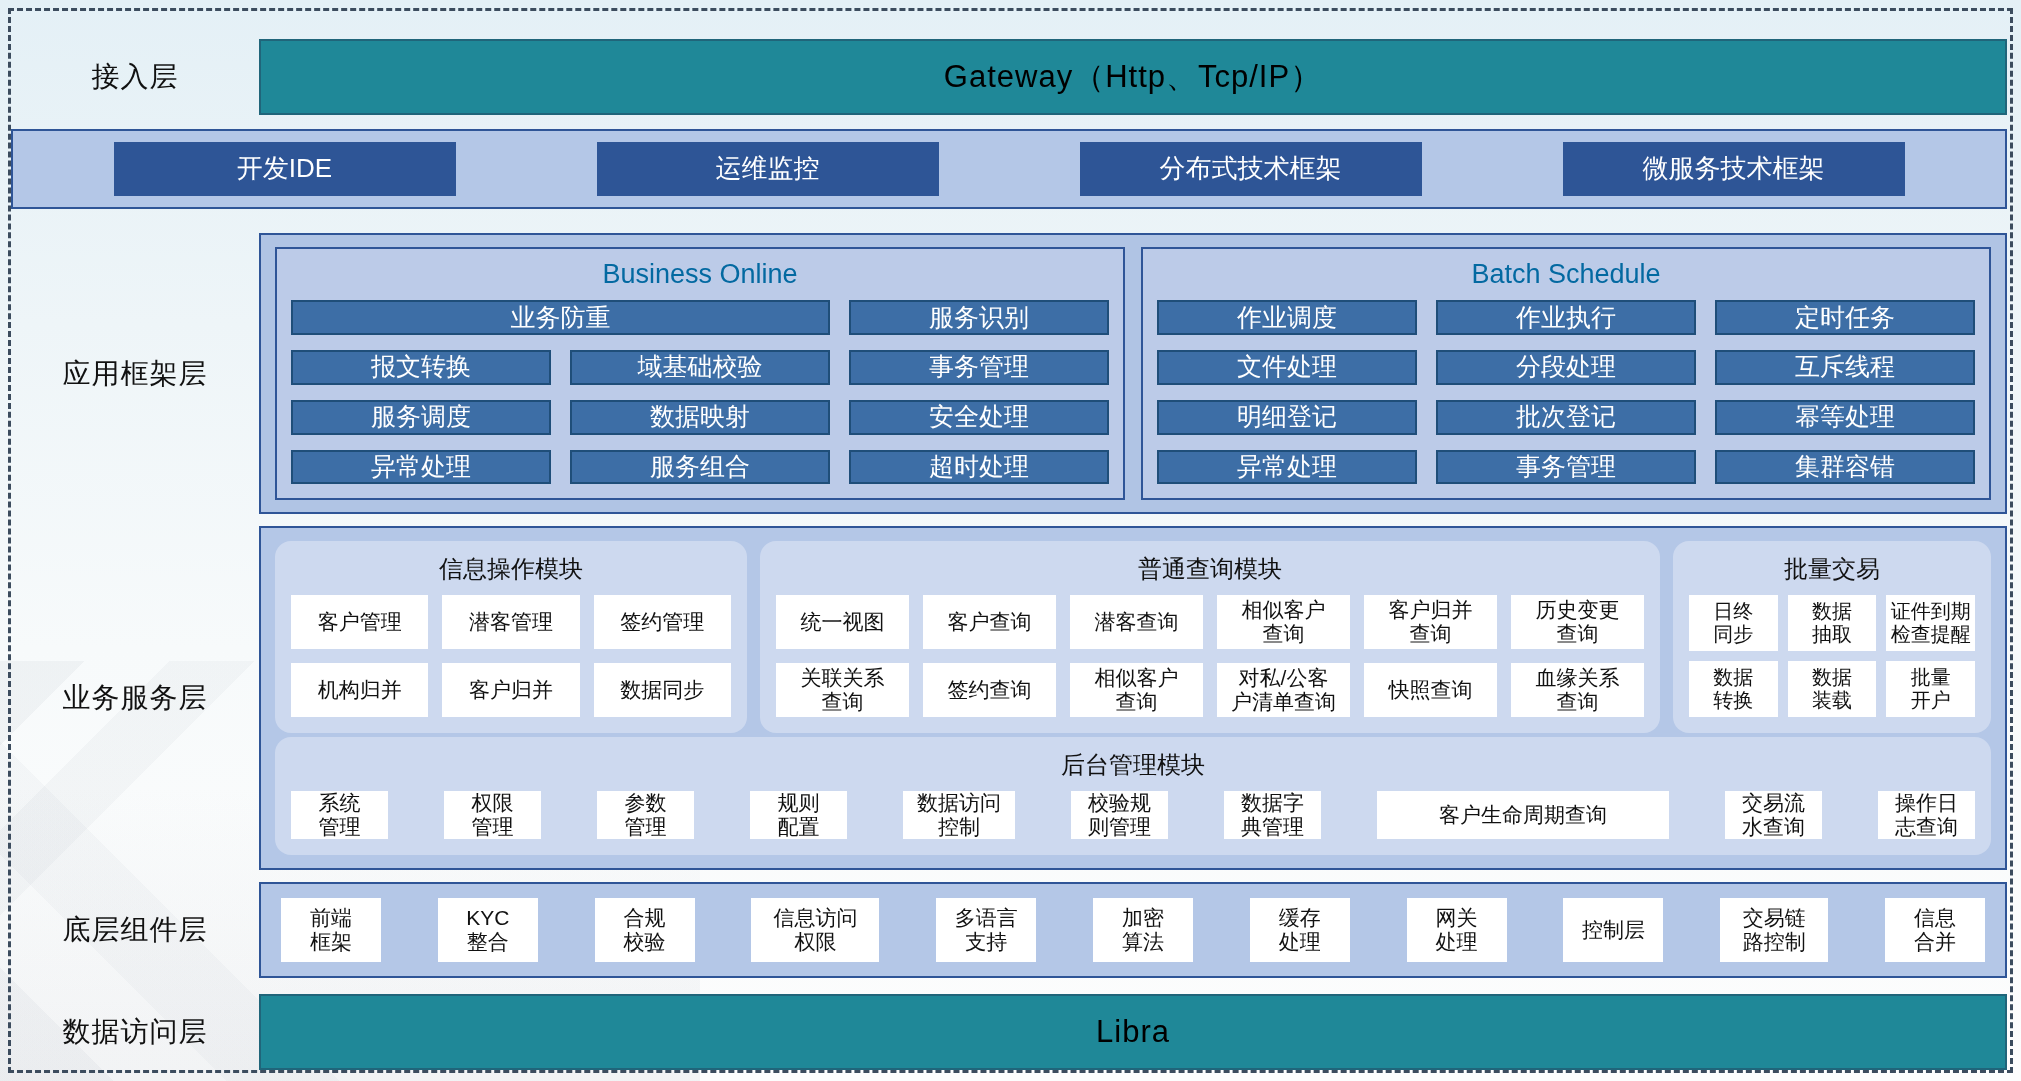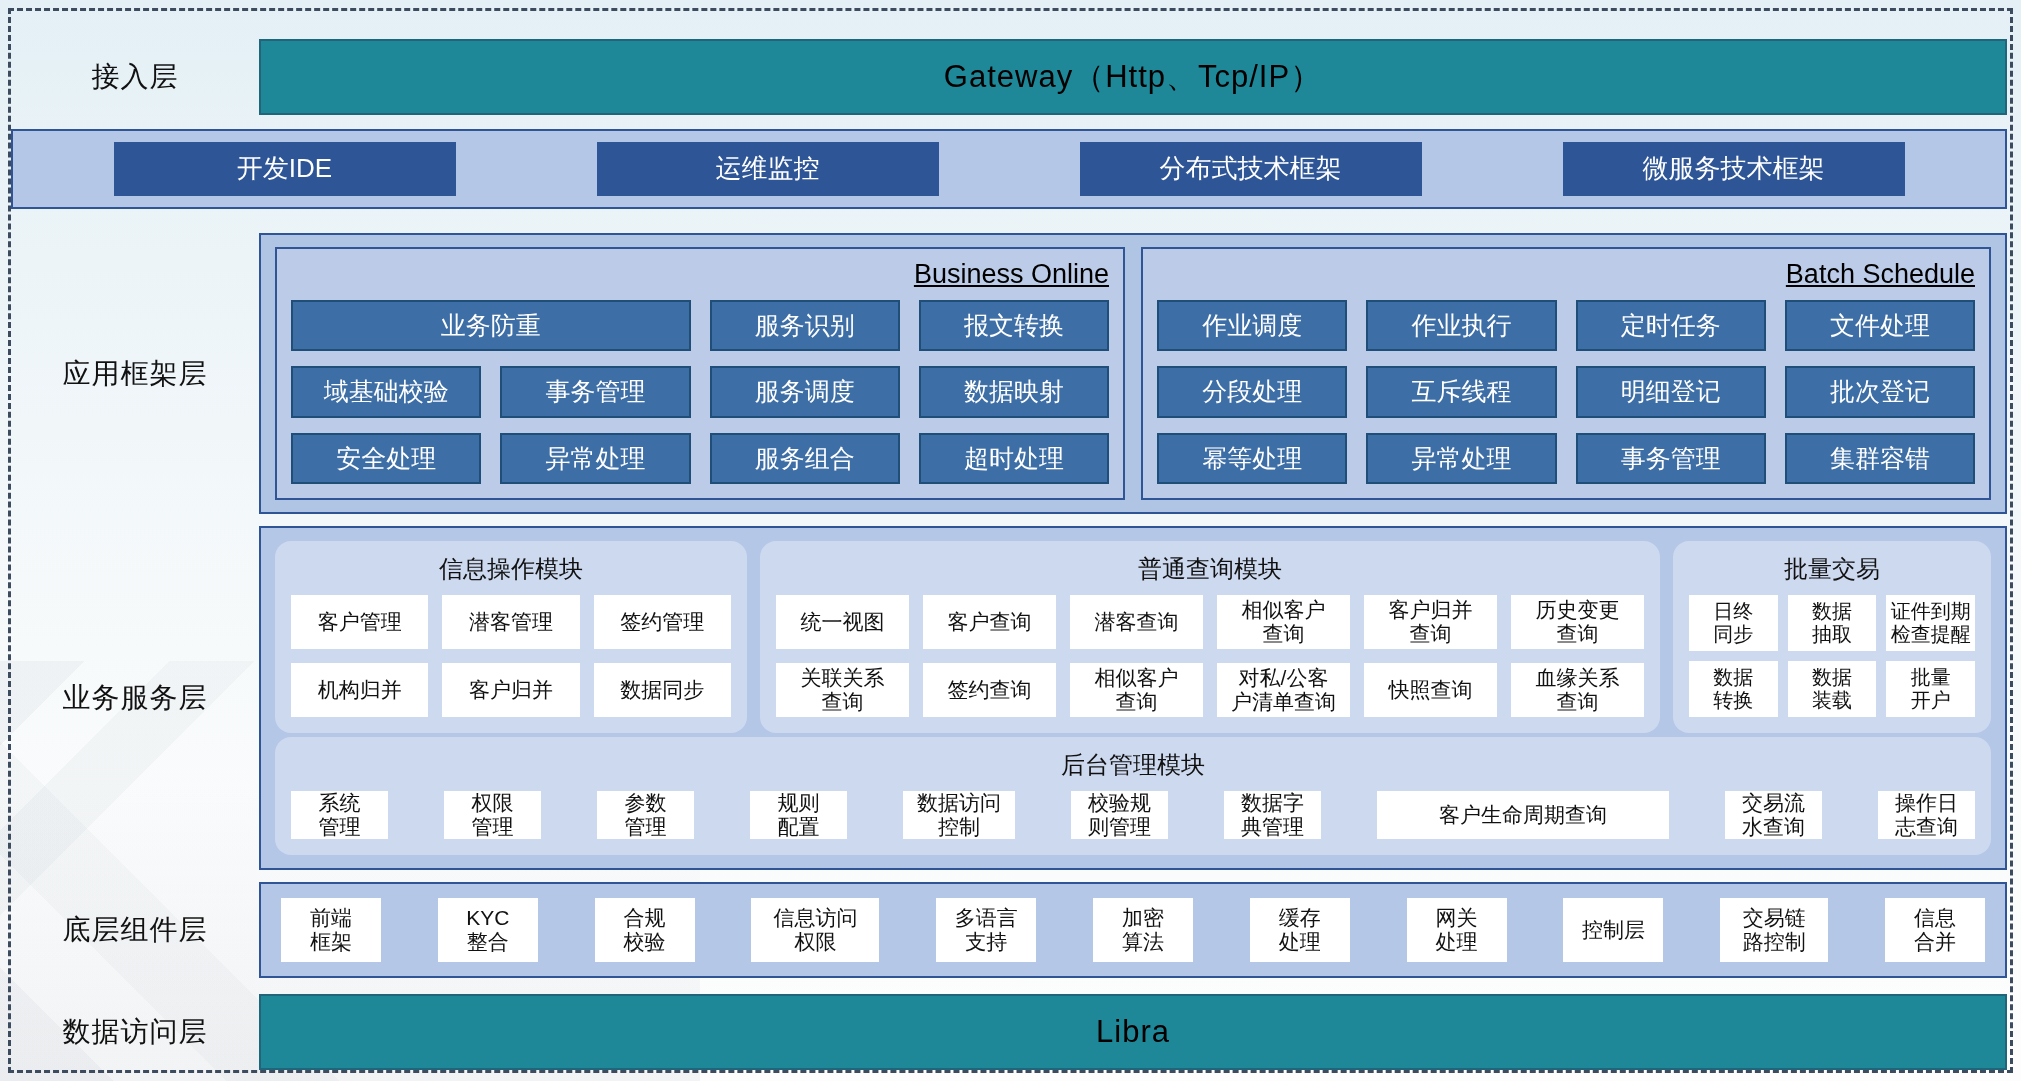--- a/index.html
+++ b/index.html
@@ -73,27 +73,27 @@
     padding: 12px 14px;
   }
   .inner-box {
     flex: 1;
     background: #bccbe8;
     border: 2px solid #2f5597;
     display: flex; flex-direction: column;
     padding: 4px 14px 14px;
   }
   .inner-title {
-    text-align: right; color: #000000;
-    font-size: 27px; padding: 6px 0 10px; text-decoration: underline;
+    text-align: center; color: #0369a1;
+    font-size: 27px; padding: 6px 0 10px;
   }
   .blue-grid {
     flex: 1;
     display: grid;
-    grid-template-columns: repeat(4, 1fr);
+    grid-template-columns: repeat(3, 1fr);
     gap: 15px 19px;
   }
   .steel-btn {
     background: #3d6ea6;
     border: 2px solid #1f4e79;
     display: flex; align-items: center; justify-content: center;
     color: #fff; font-size: 25px;
     white-space: pre-line; text-align: center; line-height: 1.1;
   }
 

